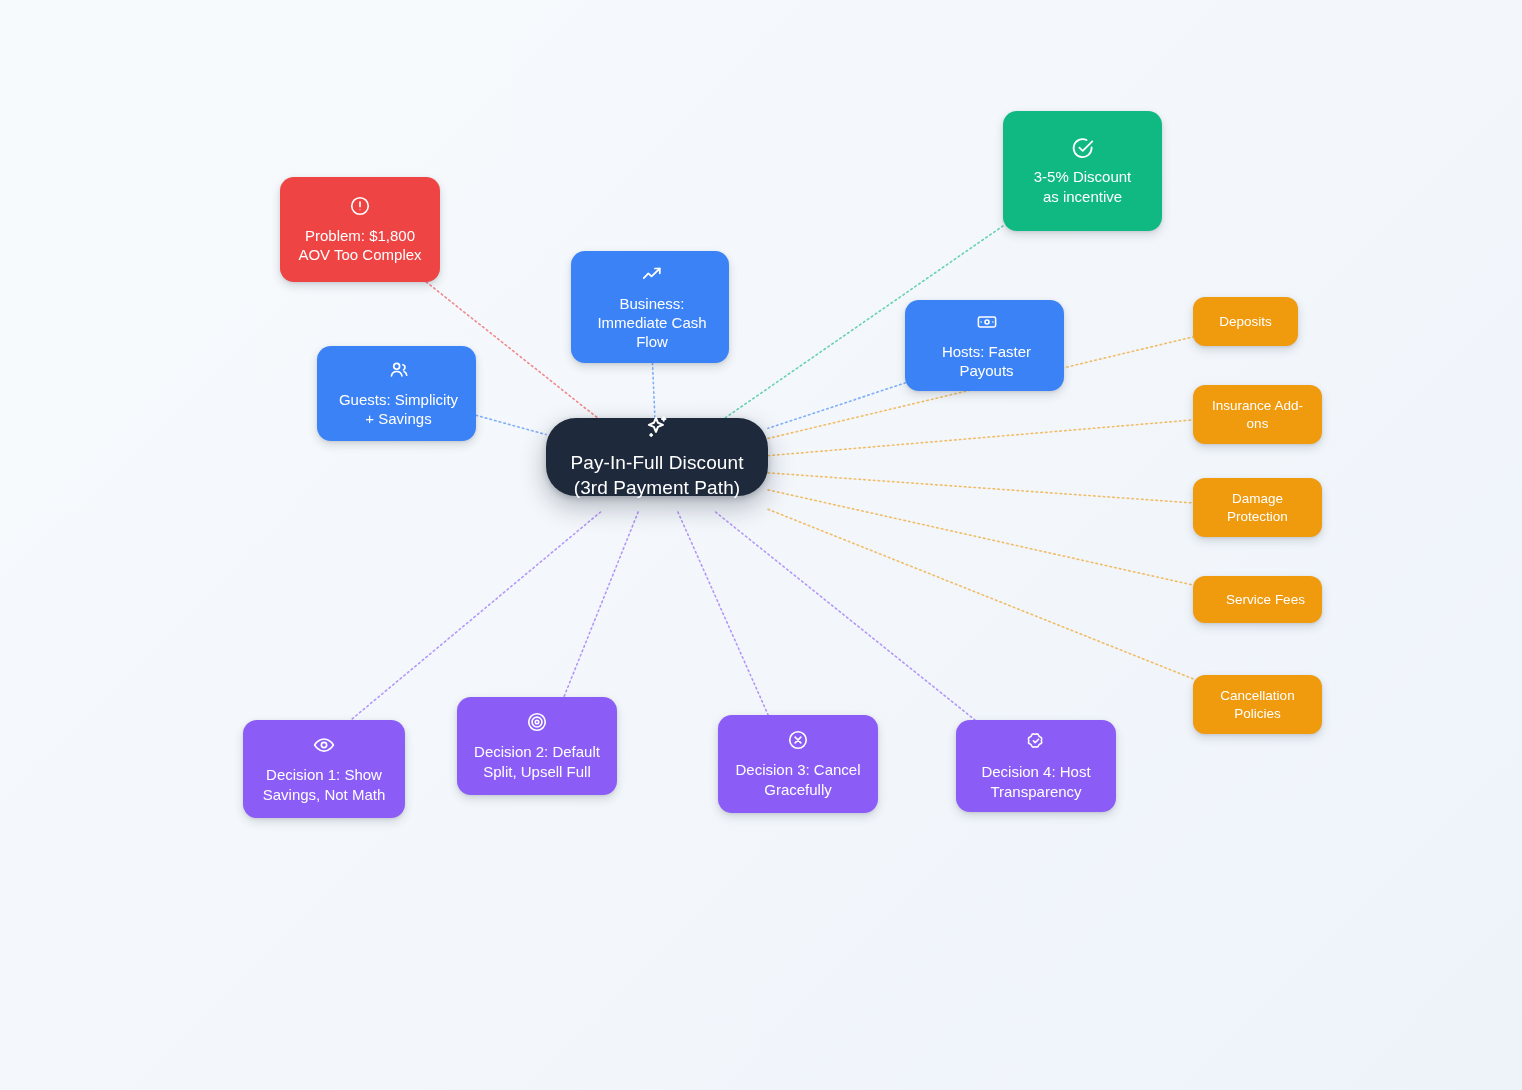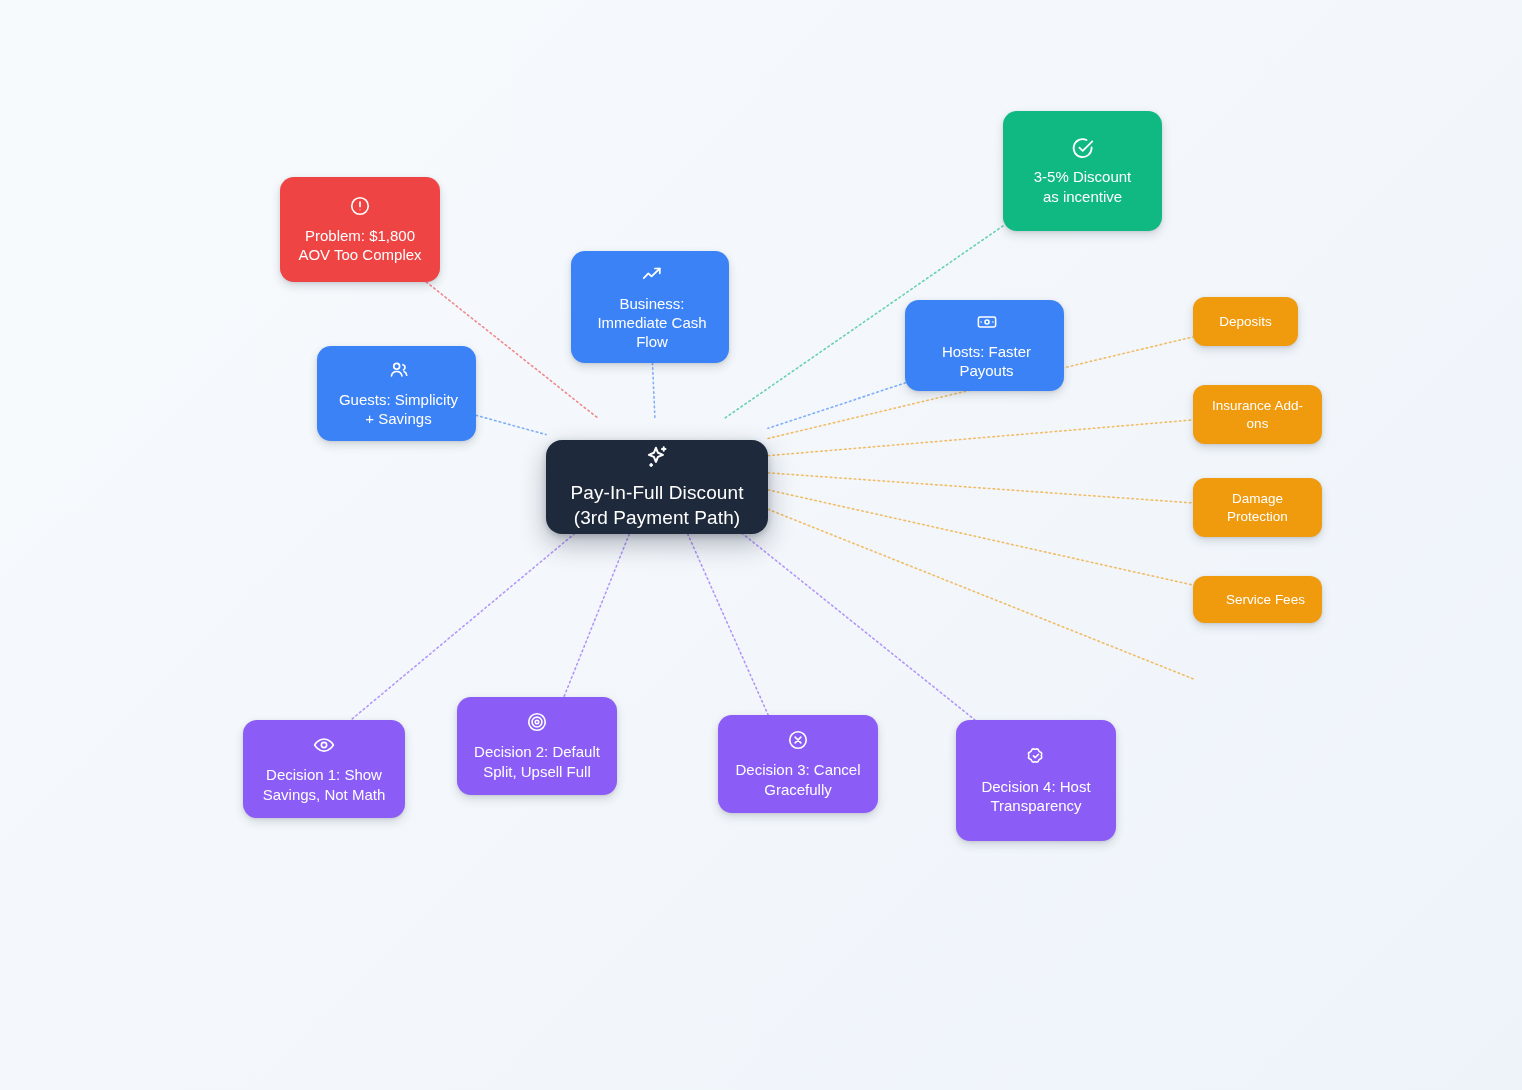--- a/index.html
+++ b/index.html
@@ -62,21 +62,21 @@
       <line x1="768" y1="455.6652789342215" x2="1193" y2="419.9242298084929" stroke="#f09a0e" stroke-width="1.6" stroke-dasharray="1.6 3.2" stroke-linecap="round" opacity="0.62"></line>
       <line x1="768" y1="472.85595337218984" x2="1193" y2="502.9350541215654" stroke="#f09a0e" stroke-width="1.6" stroke-dasharray="1.6 3.2" stroke-linecap="round" opacity="0.62"></line>
       <line x1="768" y1="489.8617818484596" x2="1193" y2="585.0532889258951" stroke="#f09a0e" stroke-width="1.6" stroke-dasharray="1.6 3.2" stroke-linecap="round" opacity="0.62"></line>
       <line x1="768" y1="509.270607826811" x2="1193" y2="678.7751873438801" stroke="#f09a0e" stroke-width="1.6" stroke-dasharray="1.6 3.2" stroke-linecap="round" opacity="0.62"></line>
       <line x1="600.5690789473684" y1="512" x2="350.83223684210526" y2="720" stroke="#8b5cf6" stroke-width="1.6" stroke-dasharray="1.6 3.2" stroke-linecap="round" opacity="0.62"></line>
       <line x1="638.1371237458194" y1="512" x2="556.6655518394649" y2="715" stroke="#8b5cf6" stroke-width="1.6" stroke-dasharray="1.6 3.2" stroke-linecap="round" opacity="0.62"></line>
       <line x1="677.9063545150502" y1="512" x2="768.2040133779265" y2="715" stroke="#8b5cf6" stroke-width="1.6" stroke-dasharray="1.6 3.2" stroke-linecap="round" opacity="0.62"></line>
       <line x1="715.5953947368421" y1="512" x2="974.9111842105264" y2="720" stroke="#8b5cf6" stroke-width="1.6" stroke-dasharray="1.6 3.2" stroke-linecap="round" opacity="0.62"></line>
     </svg>
 
-  <div class="node n-center" id="node-center" style="left: 546px; top: 440px; width: 222px; height: 94px; background: rgb(30, 41, 59);">
+  <div class="node n-center" id="node-center" style="left: 546px; top: 418px; width: 222px; height: 78px; background: rgb(30, 41, 59); border-radius: 30px;">
     <span class="ico">
       <svg width="26" height="26" viewBox="0 0 24 24" fill="none" stroke="#fff" stroke-width="1.9" stroke-linecap="round" stroke-linejoin="round">
         <path d="M11 3.5l1.9 4.6 4.6 1.9-4.6 1.9-1.9 4.6-1.9-4.6L4.5 10l4.6-1.9z"></path>
         <path d="M18.2 3v3.2M19.8 4.6h-3.2M6.6 18.4v1.8M7.5 19.3H5.7"></path>
       </svg>
     </span>
     <span class="lbl">Pay-In-Full Discount
 (3rd Payment Path)</span>
   </div>
 
@@ -146,20 +146,24 @@
     <span class="lbl">Insurance Add-
 ons</span>
   </div>
   <div class="node n-orange" id="fee-2" style="left: 1193px; top: 478px; width: 129px; height: 59px; background: rgb(240, 154, 14);">
     <span class="lbl">Damage
 Protection</span>
   </div>
   <div class="node n-orange" id="fee-3" style="left: 1193px; top: 576px; width: 129px; height: 47px; background: rgb(240, 154, 14); padding-left: 28px;">
     <span class="lbl">Service Fees</span>
   </div>
+  <div class="node n-orange" id="fee-4" style="left: 1193px; top: 675px; width: 129px; height: 59px; background: rgb(240, 154, 14);">
+    <span class="lbl">Cancellation
+Policies</span>
+  </div>
 
   <div class="node n-purple" id="dec-0" style="left: 211px; top: 720px; width: 162px; height: 98px; background: rgb(139, 92, 246); margin-left: 32px;">
     <span class="ico">
       <svg width="22" height="22" viewBox="0 0 24 24" fill="none" stroke="#fff" stroke-width="1.8" stroke-linecap="round" stroke-linejoin="round">
         <path d="M1.8 12S5.6 5.4 12 5.4 22.2 12 22.2 12 18.4 18.6 12 18.6 1.8 12 1.8 12z"></path>
         <circle cx="12" cy="12" r="2.9"></circle>
       </svg>
     </span>
     <span class="lbl">Decision 1: Show
 Savings, Not Math</span>
@@ -178,21 +182,21 @@
   <div class="node n-purple" id="dec-2" style="left: 718px; top: 715px; width: 160px; height: 98px; background: rgb(139, 92, 246);">
     <span class="ico">
       <svg width="22" height="22" viewBox="0 0 24 24" fill="none" stroke="#fff" stroke-width="1.8" stroke-linecap="round" stroke-linejoin="round">
         <circle cx="12" cy="12" r="9"></circle>
           <path d="M15.1 8.9l-6.2 6.2M8.9 8.9l6.2 6.2"></path>
       </svg>
     </span>
     <span class="lbl">Decision 3: Cancel
 Gracefully</span>
   </div>
-  <div class="node n-purple" id="dec-3" style="left: 956px; top: 720px; width: 160px; height: 121px; background: rgb(139, 92, 246);">
+  <div class="node n-purple" id="dec-3" style="left: 956px; top: 720px; width: 160px; height: 92px; background: rgb(139, 92, 246);">
     <span class="ico">
       <svg width="22" height="22" viewBox="0 0 24 24" fill="none" stroke="#fff" stroke-width="1.7" stroke-linecap="round" stroke-linejoin="round">
         <path d="M3.9 9.3a2.3 2.3 0 0 1 1.6-2.8 2.3 2.3 0 0 0 1.6-1.6 2.3 2.3 0 0 1 2.8-1.6 2.3 2.3 0 0 0 2.2 0 2.3 2.3 0 0 1 2.8 1.6 2.3 2.3 0 0 0 1.6 1.6 2.3 2.3 0 0 1 1.6 2.8 2.3 2.3 0 0 0 0 2.2 2.3 2.3 0 0 1-1.6 2.8 2.3 2.3 0 0 0-1.6 1.6 2.3 2.3 0 0 1-2.8 1.6 2.3 2.3 0 0 0-2.2 0 2.3 2.3 0 0 1-2.8-1.6 2.3 2.3 0 0 0-1.6-1.6 2.3 2.3 0 0 1-1.6-2.8 2.3 2.3 0 0 0 0-2.2z"></path>
         <path d="M9.2 10.8l1.9 1.9 3.7-3.7"></path>
       </svg>
     </span>
     <span class="lbl">Decision 4: Host
 Transparency</span>
   </div>
 

